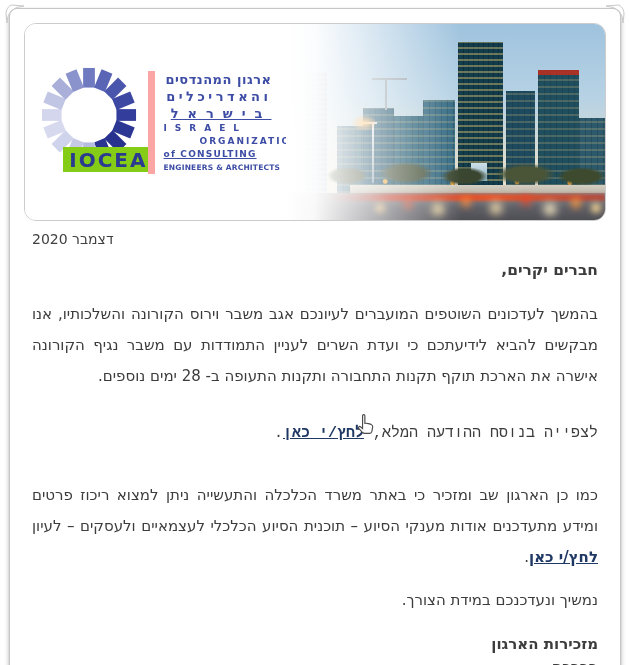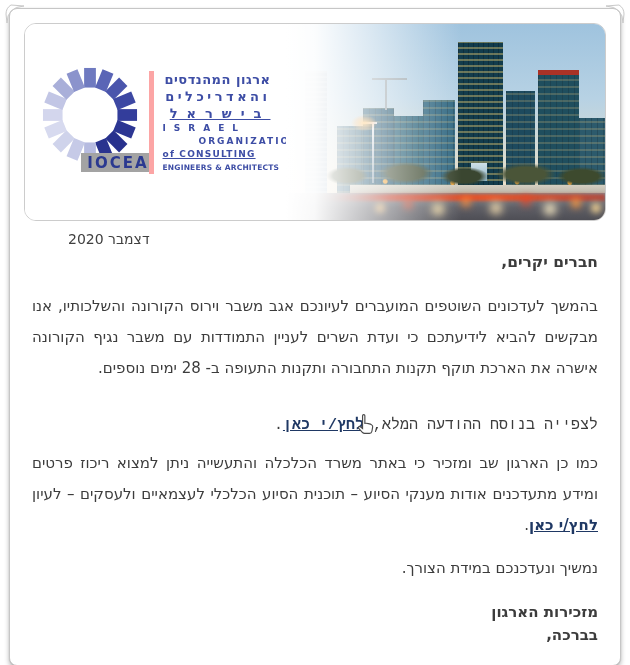--- a/index.html
+++ b/index.html
@@ -20,24 +20,24 @@
 
   
   .header{
     margin:6px 14px 0 14px;height:196px;border:1px solid #cccccc;border-radius:12px;
     overflow:hidden;display:flex;background:#fff;
   }
   .logo-pane{flex:0 0 45%;display:flex;align-items:center;justify-content:center;gap:10px;background:#fff;}
   .ringwrap{position:relative;width:98px;height:112px;}
   .ringwrap svg{display:block;}
   .iocea{
-    position:absolute;right:-10px;bottom:6px;background:#a3a3a3;padding:1px 0 0 6px;
-    font-size:15px;font-weight:bold;letter-spacing:2px;color:#2b3990;
-  }
-  .logo-text{border-left:5px solid #fca5a5;padding-left:9px;width:108px;}
+    position:absolute;right:-10px;bottom:6px;background:#84cc16;padding:1px 0 0 6px;
+    font-size:20px;font-weight:bold;letter-spacing:2px;color:#2b3990;
+  }
+  .logo-text{border-left:7px solid #fca5a5;padding-left:9px;width:108px;}
   .lg-he{direction:rtl;text-align:right;color:#3d4da5;font-weight:bold;font-size:13px;line-height:17px;white-space:nowrap;}
   .lg-he.s1{letter-spacing:.5px;}
   .lg-he.s2{letter-spacing:3.5px;}
   .lg-he.s3{letter-spacing:5.5px;}
   .lg-he.s4{letter-spacing:9px;text-decoration:underline;}
   .lg-en{direction:ltr;text-align:left;color:#3d4da5;font-weight:bold;font-size:9px;line-height:13px;white-space:nowrap;}
   .lg-en.e1{letter-spacing:8px;}
   .lg-en.e2{letter-spacing:2px;margin-left:36px;}
   .lg-en.e3{letter-spacing:1.2px;text-decoration:underline;}
   .lg-en.e4{font-size:7.5px;letter-spacing:.2px;}
@@ -88,26 +88,26 @@
     308px -3px 6px 3px rgba(255,220,150,.9);}
   .lamp{left:27%;bottom:19%;width:2px;height:31%;background:linear-gradient(180deg,rgba(245,245,250,.95),rgba(200,205,215,.55));}
   .lamparm{left:23.5%;bottom:49%;width:5%;height:2px;background:rgba(235,235,245,.9);}
   .lampglow{left:20.5%;bottom:45.5%;width:26px;height:16px;
     background:radial-gradient(ellipse at center,rgba(255,190,90,.95) 0%,rgba(255,170,70,.45) 45%,rgba(0,0,0,0) 72%);}
   .fade{top:0;bottom:0;left:0;right:0;
     background:linear-gradient(90deg,#fff 0%,rgba(255,255,255,.96) 9%,rgba(255,255,255,.6) 27%,rgba(255,255,255,0) 55%);}
 
   
   .content{direction:rtl;text-align:right;padding:0 22px;color:#3c3c3c;font-size:15px;}
-  .date{direction:rtl;text-align:left;font-size:14px;color:#404040;margin-top:10px;margin-left:36px;}
-  .greeting{font-weight:bold;font-size:15.5px;margin-top:6px;}
+  .date{direction:rtl;text-align:left;font-size:14px;color:#404040;margin-top:10px;}
+  .greeting{font-weight:bold;font-size:15.5px;margin-top:14px;}
   .para{margin:0;margin-top:20px;line-height:2.05;text-align:justify;}
   .linkline{margin-top:31px;line-height:1.6;font-family:Liberation Mono, monospace;}
   a.doclink{color:#1f3864;font-weight:bold;text-decoration:underline;cursor:pointer;}
-  .p2{margin-top:10px;}
+  .p2{margin-top:34px;}
   .closing{margin-top:18px;}
   .signoff{margin-top:24px;font-weight:bold;line-height:1.55;}
 
   .hand{position:absolute;left:356px;top:413px;width:19px;height:21px;z-index:6;pointer-events:none;}
 </style>
 </head>
 <body>
 
 <div class="card">
 

